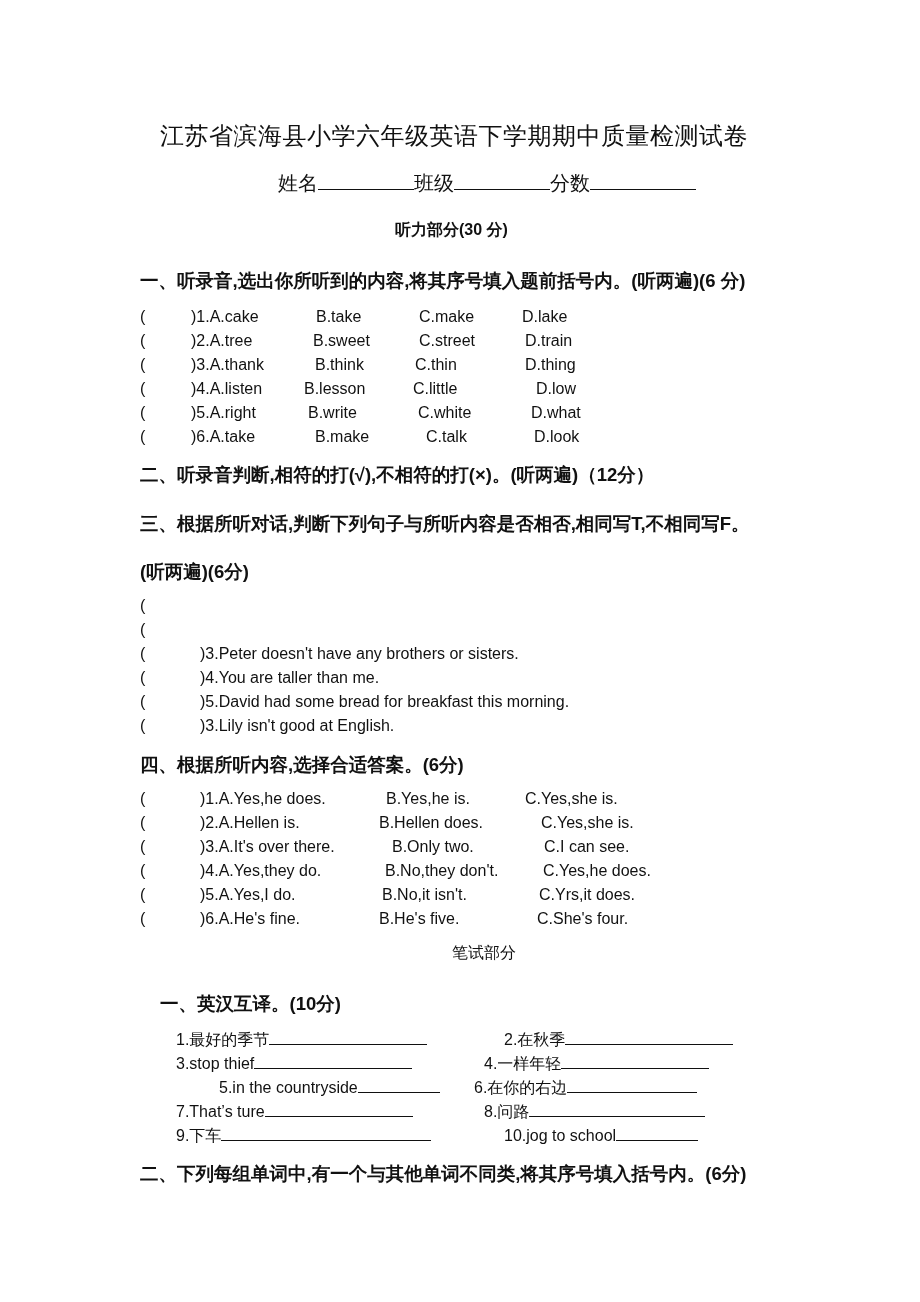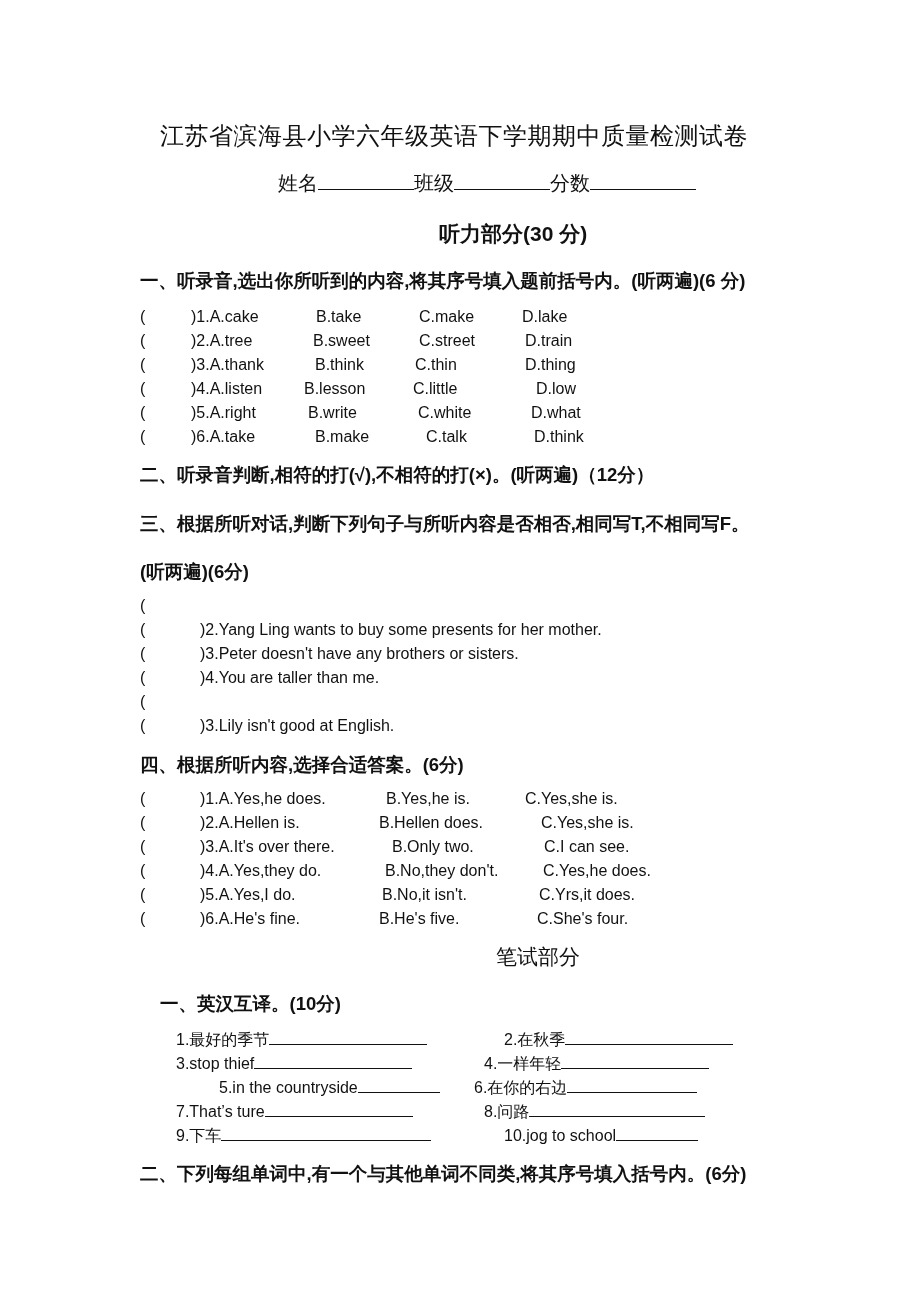--- a/index.html
+++ b/index.html
@@ -1,21 +1,21 @@
 <!DOCTYPE html>
 <html><head>
 <meta charset="utf-8">
 <style>
   html, body { margin: 0; padding: 0; background: #ffffff; }
   body { width: 920px; height: 1302px; position: relative; overflow: hidden; color: #111; font-family: "Liberation Sans", "DejaVu Sans", sans-serif; }
   .abs { position: absolute; white-space: nowrap; }
   .title { font-size: 24px; letter-spacing: 0.5px; left: 140px; top: 120px; margin-left: 20px; }
   .info { font-size: 20px; top: 170px; left: 278px; }
   .blank { display: inline-block; border-bottom: 1.5px solid #111; height: 18px; vertical-align: baseline; }
-  .section-head { font-size: 21px; font-weight: bold; margin-left: 44px; }
+  .section-head { font-size: 16px; font-weight: bold; }
   .heading { font-size: 18.5px; font-weight: bold; }
   .row { font-size: 16px; height: 24px; line-height: 24px; }
   .paren { position: absolute; left: 140px; }
   .item { position: absolute; }
   .w-line { font-size: 16px; height: 24px; line-height: 24px; }
 </style>
 </head>
 <body>
 
 <div class="abs title">江苏省滨海县小学六年级英语下学期期中质量检测试卷</div>
@@ -62,47 +62,47 @@
     <span class="item" style="left:191px">)5.A.right</span>
     <span class="item" style="left:308px">B.write</span>
     <span class="item" style="left:418px">C.white</span>
     <span class="item" style="left:531px">D.what</span>
   </div>
   <div class="abs row" style="left:0; top:425px; width:920px;">
     <span class="paren">(</span>
     <span class="item" style="left:191px">)6.A.take</span>
     <span class="item" style="left:315px">B.make</span>
     <span class="item" style="left:426px">C.talk</span>
-    <span class="item" style="left:534px">D.think</span>
+    <span class="item" style="left:534px">D.look</span>
   </div>
 </div>
 
 <div class="abs heading" style="left:140px; top:462px;">二、听录音判断,相符的打(√),不相符的打(×)。(听两遍)（12分）</div>
 
 <div class="abs heading" style="left:140px; top:511px;">三、根据所听对话,判断下列句子与所听内容是否相否,相同写T,不相同写F。</div>
 <div class="abs heading" style="left:140px; top:559px;">(听两遍)(6分)</div>
 
 <div>
   <div class="abs row" style="left:0; top:594px; width:920px;">
     <span class="paren">(</span>
   </div>
   <div class="abs row" style="left:0; top:618px; width:920px;">
     <span class="paren">(</span>
-    <span class="item" style="left:200px">)2.Yang Ling wants to buy some presents for her mother.</span>
   </div>
   <div class="abs row" style="left:0; top:642px; width:920px;">
     <span class="paren">(</span>
     <span class="item" style="left:200px">)3.Peter doesn't have any brothers or sisters.</span>
   </div>
   <div class="abs row" style="left:0; top:666px; width:920px;">
     <span class="paren">(</span>
     <span class="item" style="left:200px">)4.You are taller than me.</span>
   </div>
   <div class="abs row" style="left:0; top:690px; width:920px;">
     <span class="paren">(</span>
+    <span class="item" style="left:200px">)5.David had some bread for breakfast this morning.</span>
   </div>
   <div class="abs row" style="left:0; top:714px; width:920px;">
     <span class="paren">(</span>
     <span class="item" style="left:200px">)3.Lily isn't good at English.</span>
   </div>
 </div>
 
 <div class="abs heading" style="left:140px; top:752px;">四、根据所听内容,选择合适答案。(6分)</div>
 
 <div>

